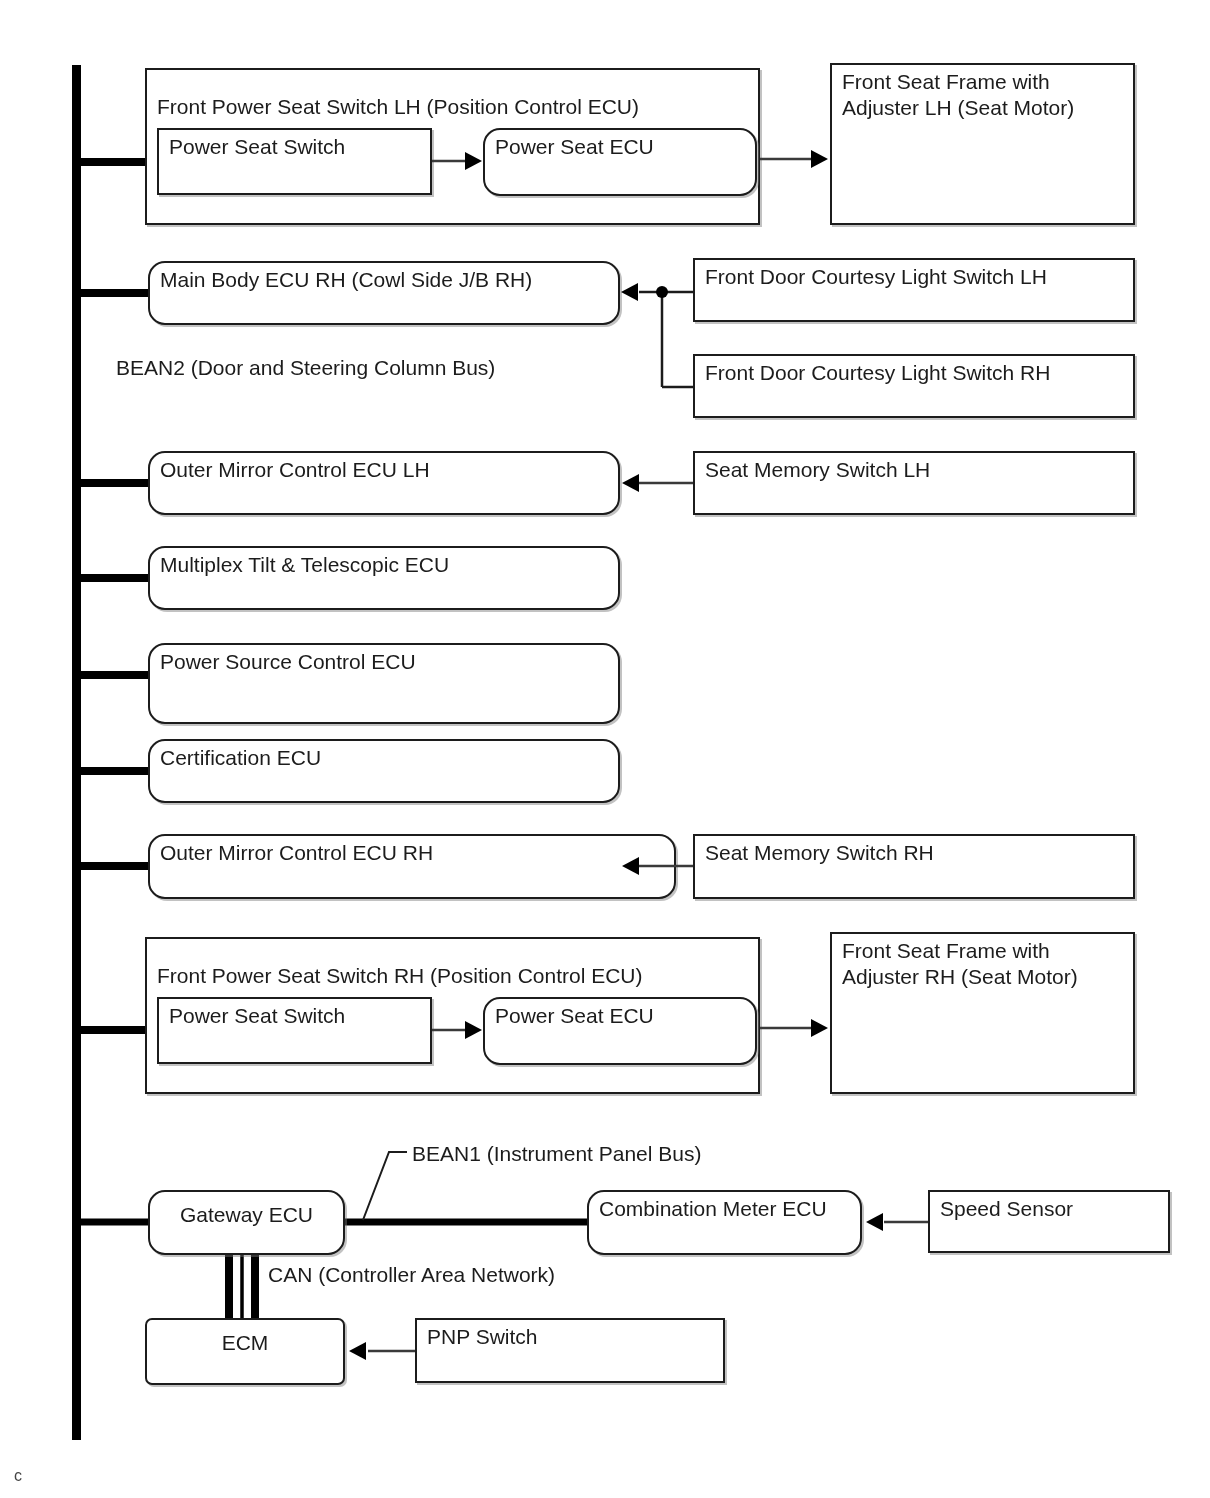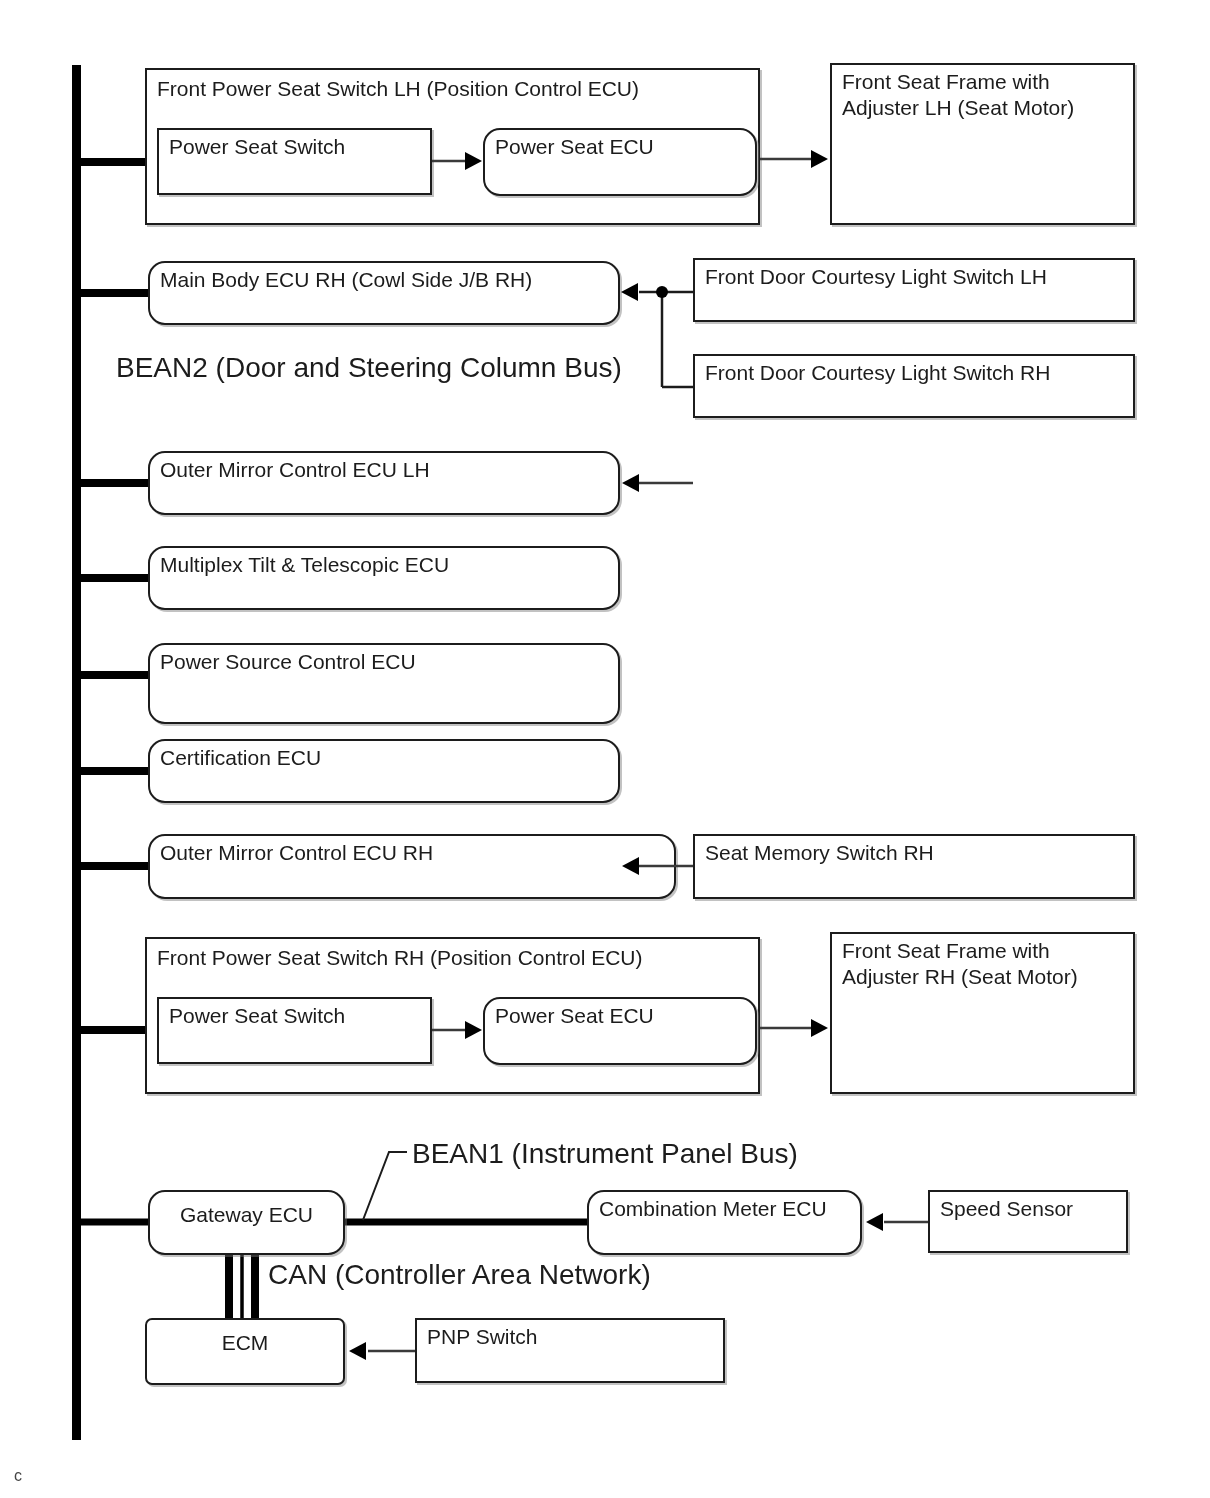--- a/index.html
+++ b/index.html
@@ -16,25 +16,25 @@
     position:absolute;
     background:#ffffff;
     border:2px solid #1c1c1c;
     box-sizing:border-box;
     font-size:21px;
     line-height:26px;
     padding:4px 10px;
     box-shadow:2px 2px 0 rgba(120,120,120,0.45);
   }
   .round{border-radius:17px;}
-  .container-box{padding:6px 10px;}
+  .container-box{padding:24px 10px;}
   .center-text{text-align:center;}
   .free-label{
     position:absolute;
-    font-size:28px;
+    font-size:21px;
     line-height:25px;
     white-space:nowrap;
   }
   .footer-note{
     position:absolute;
     font-size:16px;
     line-height:16px;
     color:#444;
   }
 </style>
@@ -82,20 +82,23 @@
   <div class="node" style="left:693px;top:258px;width:442px;height:64px;">
     <span>Front Door Courtesy Light Switch LH</span>
   </div>
   <div class="node" style="left:693px;top:354px;width:442px;height:64px;">
     <span>Front Door Courtesy Light Switch RH</span>
   </div>
 
   <div class="node round" style="left:148px;top:451px;width:472px;height:64px;">
     <span>Outer Mirror Control ECU LH</span>
   </div>
+  <div class="node" style="left:693px;top:451px;width:442px;height:64px;">
+    <span>Seat Memory Switch LH</span>
+  </div>
 
   <div class="node round" style="left:148px;top:546px;width:472px;height:64px;">
     <span>Multiplex Tilt &amp; Telescopic ECU</span>
   </div>
   <div class="node round" style="left:148px;top:643px;width:472px;height:81px;">
     <span>Power Source Control ECU</span>
   </div>
   <div class="node round" style="left:148px;top:739px;width:472px;height:64px;">
     <span>Certification ECU</span>
   </div>
@@ -119,21 +122,21 @@
   <div class="node" style="left:830px;top:932px;width:305px;height:162px;">
     <span>Front Seat Frame with Adjuster RH (Seat Motor)</span>
   </div>
 
   <div class="node round center-text" style="left:148px;top:1190px;width:197px;height:65px;padding-top:10px;">
     <span>Gateway ECU</span>
   </div>
   <div class="node round" style="left:587px;top:1190px;width:275px;height:65px;">
     <span>Combination Meter ECU</span>
   </div>
-  <div class="node" style="left:928px;top:1190px;width:200px;height:63px;">
+  <div class="node" style="left:928px;top:1190px;width:242px;height:63px;">
     <span>Speed Sensor</span>
   </div>
 
   <div class="node round center-text" style="left:145px;top:1318px;width:200px;height:67px;padding-top:10px;border-radius:7px;">
     <span>ECM</span>
   </div>
   <div class="node" style="left:415px;top:1318px;width:310px;height:65px;">
     <span>PNP Switch</span>
   </div>
 

